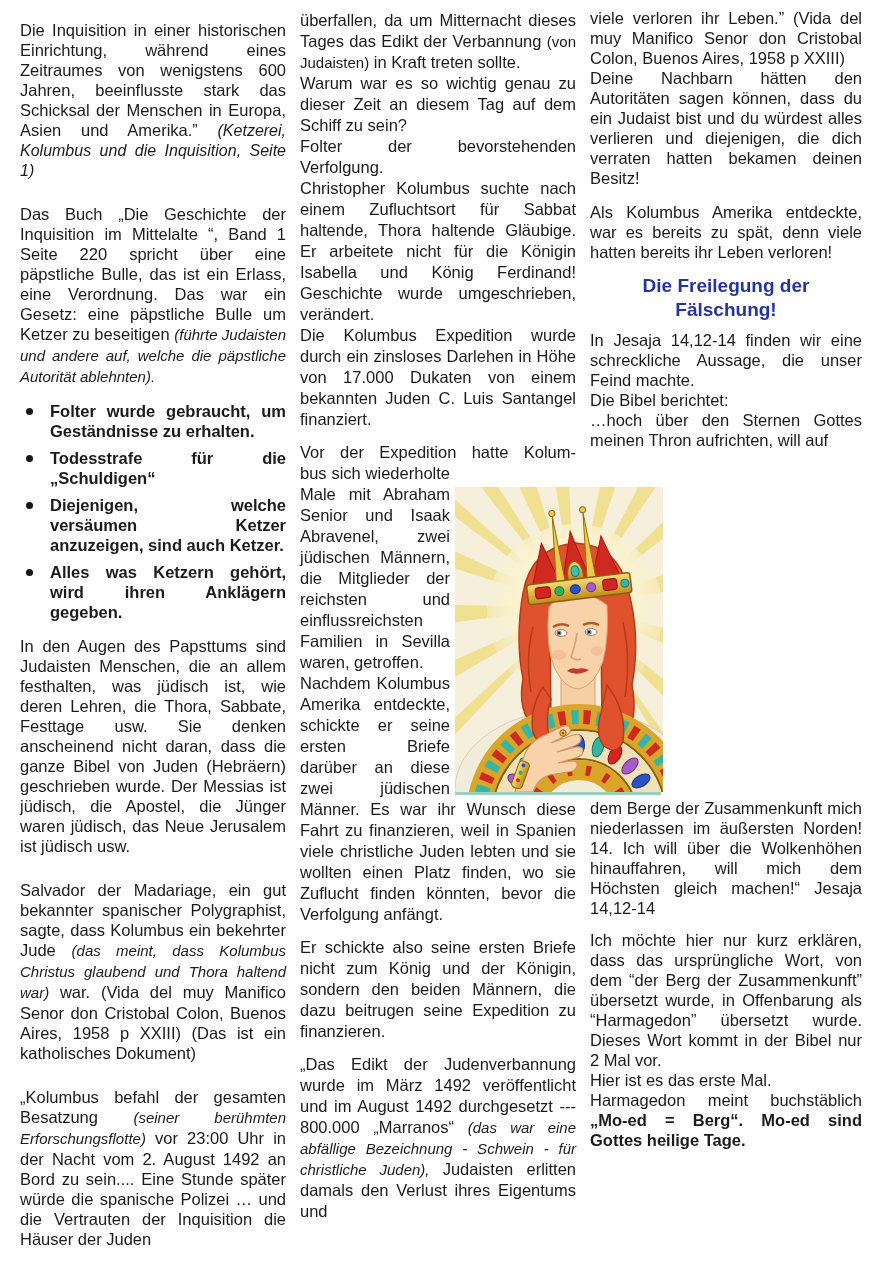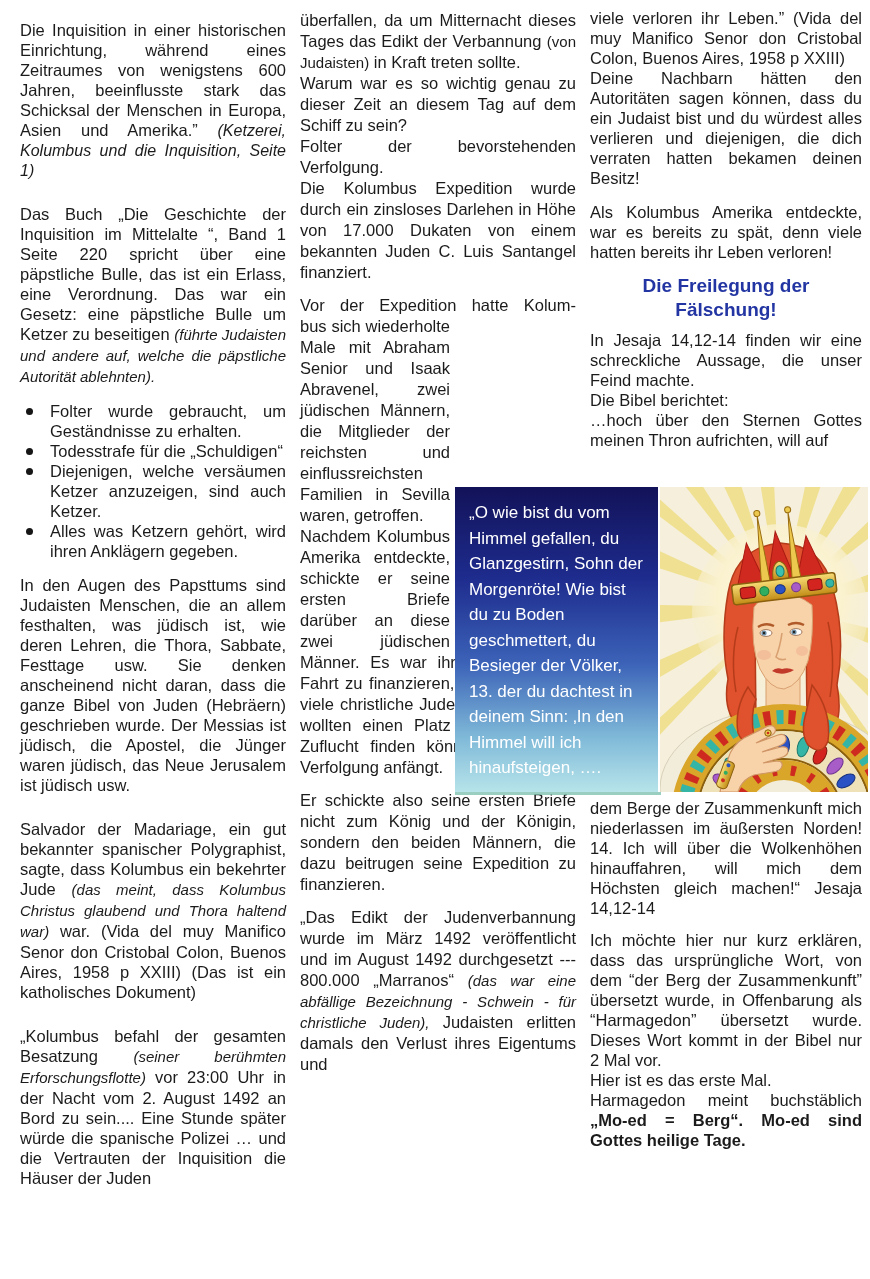--- a/index.html
+++ b/index.html
@@ -12,21 +12,21 @@
   .col-right-top{left:590px;top:8px;width:272px;font-size:16.5px;line-height:20px;}
   .col-right-bottom{left:590px;top:798px;width:272px;font-size:16.5px;line-height:20px;}
   .gap-lg{margin-top:24px !important;}
   .gap-md{margin-top:14px !important;}
   .gap-sm{margin-top:12px !important;}
   .cite{font-style:italic;font-size:16px;line-height:19px;}
   .ital{font-style:italic;font-size:15px;}
   .small{font-size:15px;}
   .und{text-underline-offset:2px;}
   .bullets{margin-top:14px;}
-  .bullet-item{position:relative;padding-left:30px;text-align:justify;}
+  .bullet-item{position:relative;padding-left:30px;margin-top:7px;text-align:justify;font-weight:bold;}
   .bullet-item::before{content:"";position:absolute;left:6px;top:7px;width:7px;height:7px;
         border-radius:50%;background:#161616;}
   .heading{margin:12px 0 8px 0;font-size:19px;line-height:24px;font-weight:700;color:#2335a2;text-align:center;}
   .wrapblock{margin-top:12px;}
   .fullline{text-align:justify;text-align-last:justify;}
   .figure-spacer{float:right;width:126px;height:330px;}
   .figure{position:absolute;left:455px;top:487px;width:413px;height:305px;display:flex;gap:2px;margin:0;}
   .quote-box{width:203px;height:305px;box-sizing:border-box;padding:13px 9px 0 14px;
         background:linear-gradient(180deg,#121258 0%,#1e2c8e 30%,#3c63b8 58%,#7fb9d8 82%,#b7e4ea 100%);
         color:#ffffff;font-size:17px;line-height:25.5px;}
@@ -51,20 +51,21 @@
     </div>
     <p class="gap-md">In den Augen des Papsttums sind Judaisten Menschen, die an allem festhalten, was jüdisch ist, wie deren Lehren, die Thora, Sabbate, Festtage usw. Sie denken anscheinend nicht daran, dass die ganze Bibel von Juden (Hebräern) geschrieben wurde. Der Messias ist jüdisch, die Apostel, die Jünger waren jüdisch, das Neue Jerusalem ist jüdisch usw.</p>
     <p class="gap-lg"><span>Salvador der Madariage, ein gut bekannter spanischer Polygraphist, sagte, dass Kolumbus ein bekehrter Jude </span><span class="ital">(das meint, dass Kolumbus Christus glaubend und Thora haltend war)</span><span> war. (Vida del muy Manifico Senor don Cristobal Colon, Buenos Aires, 1958 p XXIII) (Das ist ein katholisches Dokument)</span></p>
     <p class="gap-lg"><span>„Kolumbus befahl der gesamten Besatzung </span><span class="ital">(seiner berühmten Erforschungsflotte)</span><span> vor 23:00 Uhr in der Nacht vom 2. August 1492 an Bord zu sein.... Eine Stunde später würde die spanische Polizei … und die Vertrauten der Inquisition die Häuser der Juden</span></p>
   </div>
 
   <div class="col col-mid">
     <p><span>überfallen, da </span><span class="und">um Mitternacht</span><span> dieses Tages das Edikt der Verbannung </span><span class="small">(von Judaisten)</span><span> in Kraft treten sollte.</span></p>
     <p>Warum war es so wichtig genau zu dieser Zeit an diesem Tag auf dem Schiff zu sein?</p>
     <p>Folter der bevorstehenden Verfolgung.</p>
+    <p>Christopher Kolumbus suchte nach einem Zufluchtsort für Sabbat haltende, Thora haltende Gläubige. Er arbeitete nicht für die Königin Isabella und König Ferdinand! Geschichte wurde umgeschrieben, verändert.</p>
     <p>Die Kolumbus Expedition wurde durch ein zinsloses Darlehen in Höhe von 17.000 Dukaten von einem bekannten Juden C. Luis Santangel finanziert.</p>
     <div class="wrapblock">
       <div class="fullline">Vor der Expedition hatte Kolum-</div>
       <div class="figure-spacer"></div>
       <p>bus sich wiederholte Male mit Abraham Senior und Isaak Abravenel, zwei jüdischen Männern, die Mitglieder der reichsten und einflussreichsten Familien in Sevilla waren, getroffen.</p>
       <p>Nachdem Kolumbus Amerika entdeckte, schickte er seine ersten Briefe darüber an diese zwei jüdischen Männer. Es war ihr Wunsch diese Fahrt zu finanzieren, weil in Spanien viele christliche Juden lebten und sie wollten einen Platz finden, wo sie Zuflucht finden könnten, bevor die Verfolgung anfängt.</p>
     </div>
     <p class="gap-sm">Er schickte also seine ersten Briefe nicht zum König und der Königin, sondern den beiden Männern, die dazu beitrugen seine Expedition zu finanzieren.</p>
     <p class="gap-sm"><span>„Das Edikt der Judenverbannung wurde im März 1492 veröffentlicht und im August 1492 durchgesetzt --- 800.000 „Marranos“ </span><span class="ital">(das war eine abfällige Bezeichnung - Schwein - für christliche Juden),</span><span> Judaisten erlitten damals den Verlust ihres Eigentums und</span></p>
   </div>
@@ -80,23 +81,20 @@
   </div>
 
   <div class="col col-right-bottom">
     <p><span class="und">dem Berge der Zusammenkunft</span><span> mich niederlassen im äußersten Norden! 14. Ich will über die Wolkenhöhen hinauffahren, will mich dem Höchsten gleich machen!“ Jesaja 14,12-14</span></p>
     <p class="gap-sm">Ich möchte hier nur kurz erklären, dass das ursprüngliche Wort, von dem “der Berg der Zusammenkunft” übersetzt wurde, in Offenbarung als “Harmagedon” übersetzt wurde. Dieses Wort kommt in der Bibel nur 2 Mal vor.</p>
     <p>Hier ist es das erste Mal.</p>
     <p><span>Harmagedon meint buchstäblich </span><strong>„Mo-ed = Berg“. Mo-ed sind Gottes heilige Tage.</strong></p>
   </div>
 
   <figure class="figure">
-    <div class="quote-box">
-      <p>„O wie bist du vom Himmel gefallen, du Glanzgestirn, Sohn der Morgenröte! Wie bist du zu Boden geschmettert, du Besieger der Völker, 13. der du dachtest in deinem Sinn: ‚In den Himmel will ich hinaufsteigen, ….</p>
-    </div>
     <div class="king-art">
       <svg viewBox="0 0 208 305" width="208" height="305">
         <defs>
           <linearGradient id="gold" x1="0" x2="0" y1="0" y2="1">
             <stop offset="0" stop-color="#f7dd76"></stop>
               <stop offset="1" stop-color="#c28c16"></stop>
           </linearGradient>
           <radialGradient id="halo" cx="0.5" cy="0.42" r="0.65">
             <stop offset="0" stop-color="#fffbe8"></stop>
               <stop offset="0.55" stop-color="#faf2cf"></stop>

